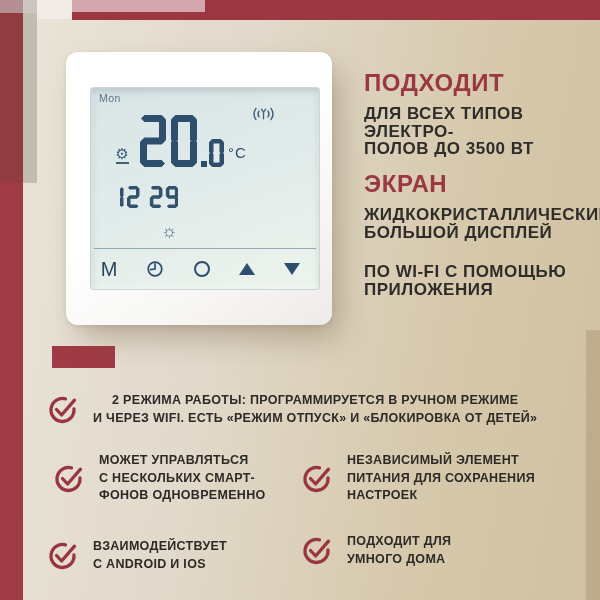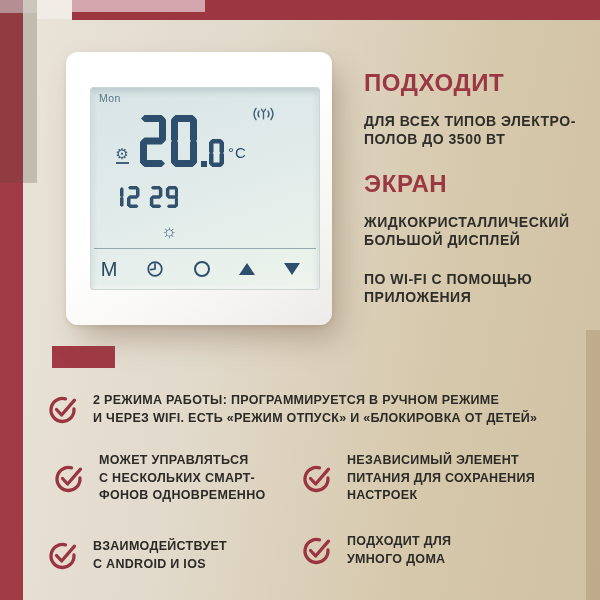--- a/index.html
+++ b/index.html
@@ -47,30 +47,30 @@
   .btn-power{left:99px;}
   .power-ring{width:12px;height:12px;border:2px solid #2e4e6d;border-radius:50%;}
   .btn-up{left:144px;}
   .btn-down{left:189px;}
   .tri-up{width:0;height:0;border-left:8px solid transparent;border-right:8px solid transparent;border-bottom:12px solid #2e4e6d;}
   .tri-down{width:0;height:0;border-left:8px solid transparent;border-right:8px solid transparent;border-top:12px solid #2e4e6d;}
 
   
   .sec{left:364px;width:230px;}
   .sec-title{font-size:24px;line-height:26px;font-weight:bold;color:#9a3742;letter-spacing:.6px;margin-top:15px;}
-  .sec-body{margin-top:17px;font-size:14px;line-height:17.5px;font-weight:bold;color:#2f2d29;
+  .sec-body{margin-top:9px;font-size:17px;line-height:17.5px;font-weight:bold;color:#2f2d29;
     letter-spacing:.5px;white-space:pre-line;}
   .sec1{top:55px;} .sec2{top:156px;} .sec3{top:254px;}
 
   
   .feature{position:absolute;display:flex;align-items:center;gap:13px;}
   .feature .txt{font-size:12.5px;line-height:17.5px;font-weight:bold;color:#2c2a26;
     letter-spacing:.3px;white-space:pre-line;}
   .chk{width:32px;height:33px;flex:0 0 32px;}
-  .f1{left:48px;top:392px;width:545px;}
+  .f1{left:48px;top:392px;width:545px;text-align:center;}
   .f2{left:54px;top:452px;width:250px;}
   .f3{left:302px;top:452px;width:270px;}
   .f4{left:48px;top:538px;width:250px;}
   .f5{left:302px;top:533px;width:270px;}
 
   svg .stroke{fill:none;stroke-linecap:round;stroke-linejoin:round;}
 </style>
 </head>
 <body>
 

